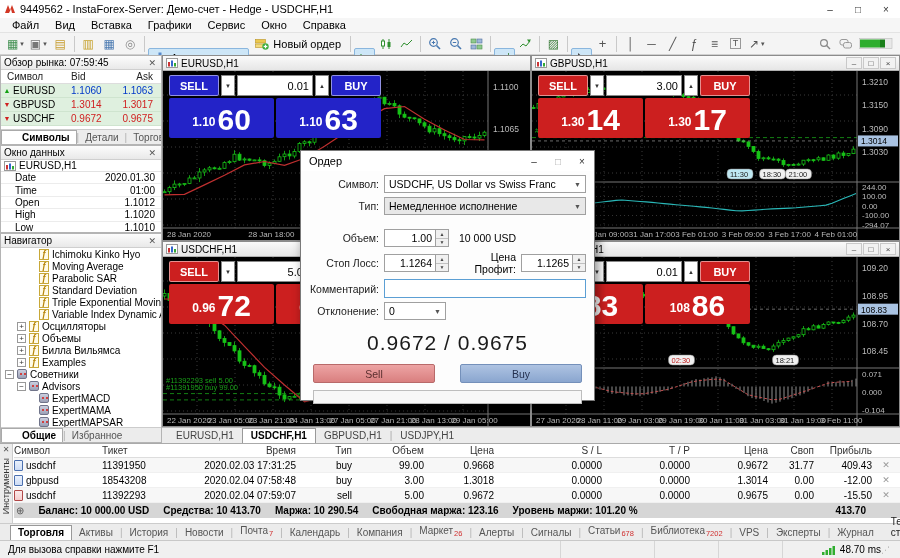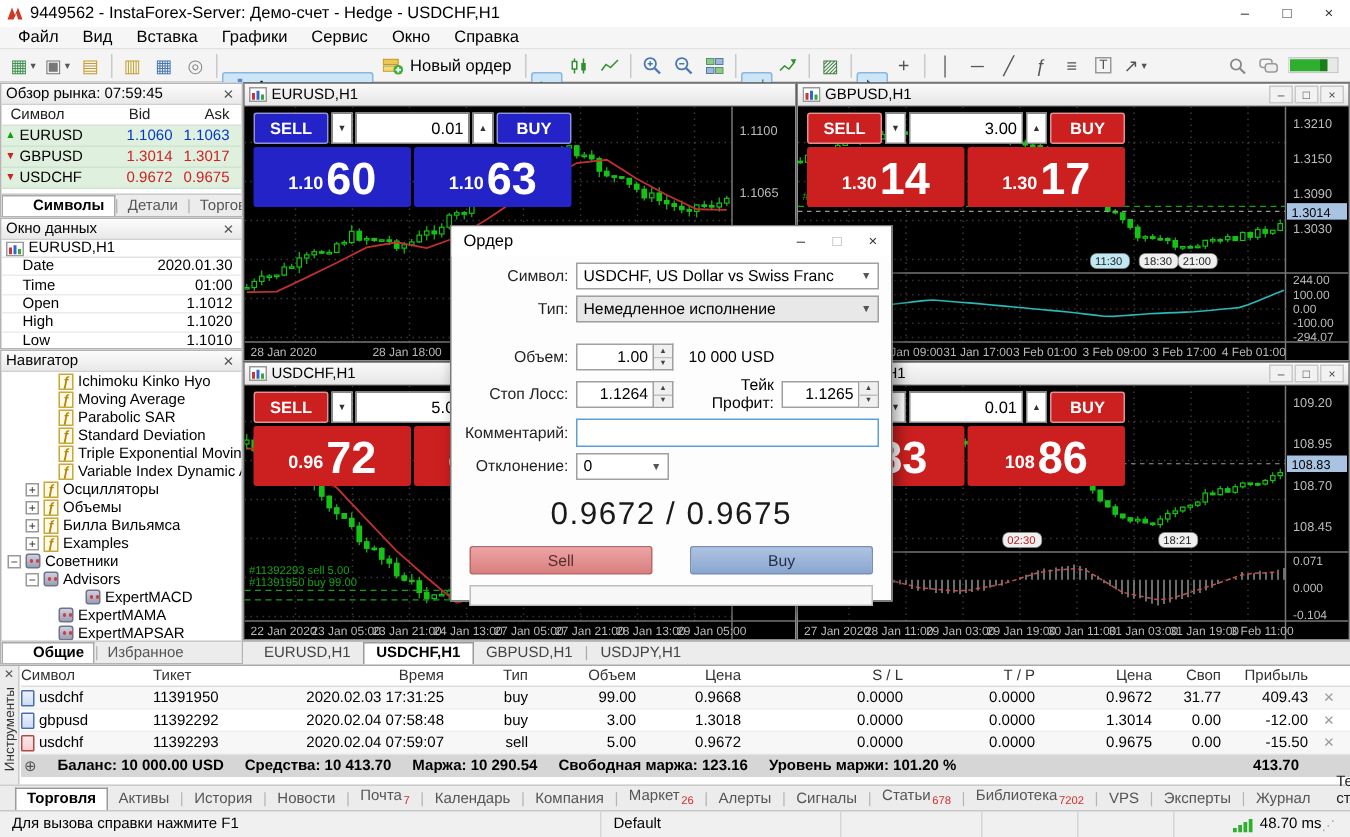--- a/index.html
+++ b/index.html
@@ -23,27 +23,27 @@
   #toolbar .spacer { flex:1; }
 
   
   #sidebar { position:absolute; top:55px; left:0; width:162px; height:388px; display:flex; flex-direction:column; background:#f0f0f0; }
   .panel { border:1px solid #b4b4b4; background:#fff; display:flex; flex-direction:column; overflow:hidden; }
   .phead { height:14px; background:linear-gradient(#fcfcfc,#e9e9e9); border-bottom:1px solid #cfcfcf; display:flex; align-items:center; padding:0 3px; font-size:10px; flex:0 0 14px; }
   .phead .x { margin-left:auto; color:#555; font-size:9px; padding:0 2px; }
   #mw-panel { height:90px; flex:0 0 90px; }
   .mw-cols { display:flex; height:14px; border-bottom:1px solid #ddd; align-items:center; font-size:10px; color:#222; }
   .mw-cols span:nth-child(1){ flex:1; padding-left:6px; }
-  .mw-cols span:nth-child(2){ width:44px; text-align:center; }
+  .mw-cols span:nth-child(2){ width:44px; text-align:left; }
   .mw-cols span:nth-child(3){ width:46px; text-align:right; padding-right:8px; }
   .mw-row { display:flex; height:14px; align-items:center; background:#dff0df; border-bottom:1px solid #cfe4cf; font-size:10px; }
   .mw-row .arr { width:12px; text-align:center; font-size:7px; }
   .arr.up{ color:#12a012; } .arr.down{ color:#d02020; }
   .mw-row .sym { flex:1; }
-  .mw-row .bid { width:44px; text-align:right; }
+  .mw-row .bid { width:44px; text-align:left; }
   .mw-row .ask { width:46px; text-align:right; padding-right:8px; }
   .ptabs { margin-top:auto; height:15px; background:#ececec; border-top:1px solid #ccc; display:flex; align-items:center; font-size:10px; color:#555; flex:0 0 15px; }
   .ptab { padding:0 6px; height:100%; display:flex; align-items:center; }
   .ptab.active { background:#fff; border:1px solid #aaa; border-bottom:none; color:#000; font-weight:bold;padding-left:20px; }
   .ptab-sep { color:#b0b0b0; }
   #dw-panel { height:88px; flex:0 0 88px; }
   .dw-sym { height:13px; display:flex; align-items:center; gap:3px; padding-left:3px; border-bottom:1px solid #e2e2e2; font-size:10px; }
   .dw-row { height:12.4px; display:flex; align-items:center; font-size:10px; border-bottom:1px solid #ececec; }
   .dw-row .k { flex:1; padding-left:14px; }
   .dw-row .v { padding-right:6px; text-align:right; }
@@ -450,21 +450,21 @@
         <div class="tree-row" style="padding-left: 4px;">
           <span class="exp">−</span>
           <span class="rico"></span>
           <span>Советники</span>
         </div>
         <div class="tree-row" style="padding-left: 16px;">
           <span class="exp">−</span>
           <span class="rico"></span>
           <span>Advisors</span>
         </div>
-        <div class="tree-row" style="padding-left: 56px;">
+        <div class="tree-row" style="padding-left: 38px;">
           <span class="rico"></span>
           <span>ExpertMACD</span>
         </div>
         <div class="tree-row" style="padding-left: 38px;">
           <span class="rico"></span>
           <span>ExpertMAMA</span>
         </div>
         <div class="tree-row" style="padding-left: 38px;">
           <span class="rico"></span>
           <span>ExpertMAPSAR</span>
@@ -1440,21 +1440,21 @@
     </div>
     <div class="dlg-row">
       <label>Стоп Лосс:</label>
       <div class="numbox">
           <input value="1.1264" style="">
           <span class="spin2">
             <span>▲</span>
             <span>▼</span>
           </span>
         </div>
-      <span class="tp-label">Тейк Профит:</span>
+      <span class="tp-label">Цена Профит:</span>
       <div class="numbox">
           <input value="1.1265" style="">
           <span class="spin2">
             <span>▲</span>
             <span>▼</span>
           </span>
         </div>
     </div>
     <div class="dlg-row">
       <label>Комментарий:</label>
@@ -1512,21 +1512,21 @@
           <span class="cell-r">0.9672</span>
           <span class="cell-r">31.77</span>
           <span class="cell-r">409.43</span>
           <span class="rowx">✕</span>
         </div>
         <div class="trow tdata">
           <span class="cell-l">
             <span class="doc"></span>
             <span>gbpusd</span>
           </span>
-          <span class="cell-l">11392292</span>
+          <span class="cell-l">18543208</span>
           <span class="cell-r">2020.02.04 07:58:48</span>
           <span class="cell-r">buy</span>
           <span class="cell-r">3.00</span>
           <span class="cell-r">1.3018</span>
           <span class="cell-r">0.0000</span>
           <span class="cell-r">0.0000</span>
           <span class="cell-r">1.3014</span>
           <span class="cell-r">0.00</span>
           <span class="cell-r">-12.00</span>
           <span class="rowx">✕</span>
@@ -1587,21 +1587,20 @@
       <span class="tbtab-sep">|</span>
       <span class="tbtab">Эксперты</span>
       <span class="tbtab-sep">|</span>
       <span class="tbtab">Журнал</span>
       <span id="tester-link">Тестер стратегий</span>
     </div>
 </div>
 
 <div id="statusbar">
   <span class="cell">Для вызова справки нажмите F1</span>
-  <span class="cell" style="width:160px">Default</span>
   <span class="cell" style="width:94px"></span>
   <span class="cell" style="width:64px"></span>
   <span class="cell" style="width:64px"></span>
   <span class="cell" style="width:118px">
     <span class="conn">
       <svg width="14" height="10">
           <rect x="0" y="7" width="2.5" height="3" fill="#2fae2f"></rect>
           <rect x="3.5" y="5" width="2.5" height="5" fill="#2fae2f"></rect>
           <rect x="7" y="3" width="2.5" height="7" fill="#2fae2f"></rect>
           <rect x="10.5" y="1" width="2.5" height="9" fill="#2fae2f"></rect>

